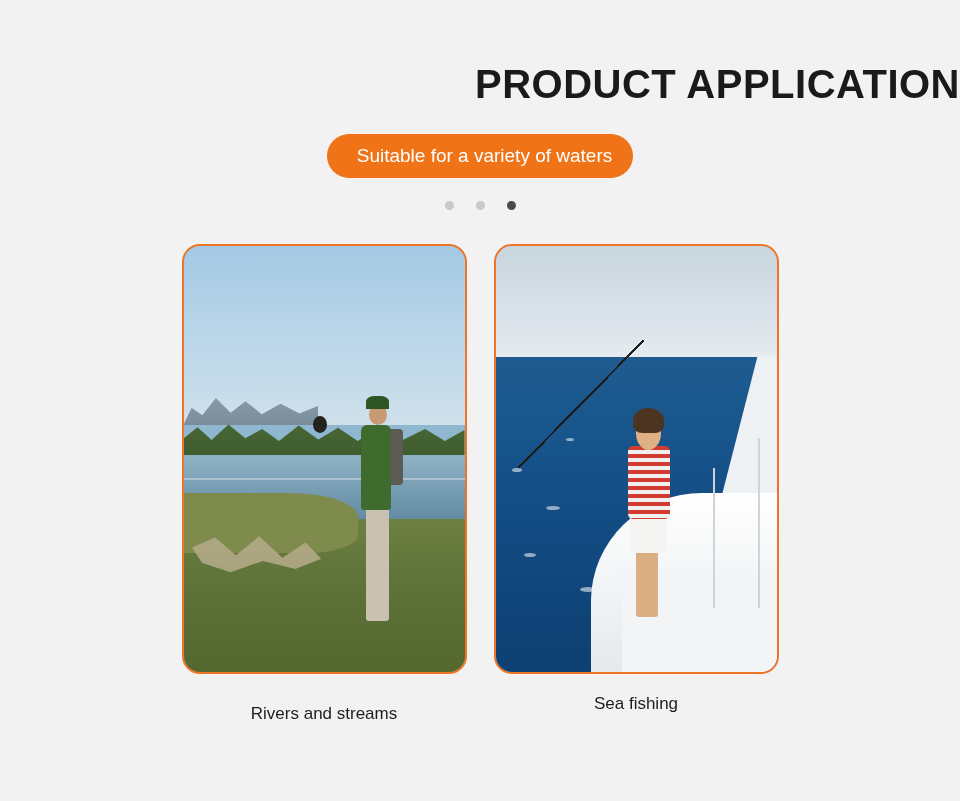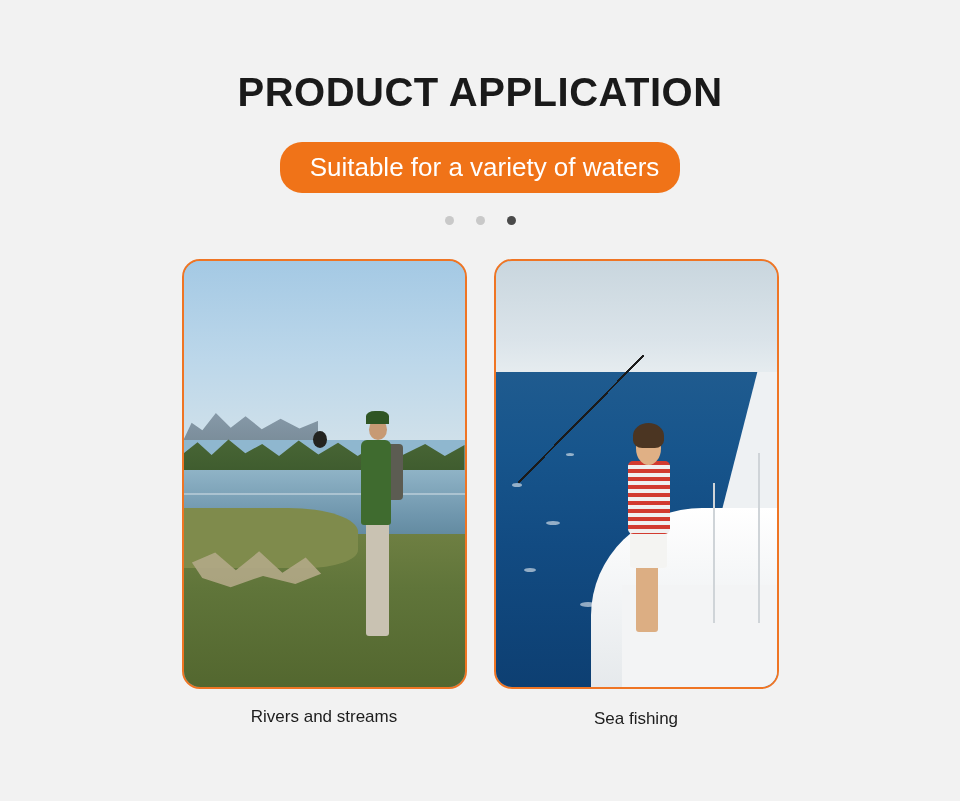--- a/index.html
+++ b/index.html
@@ -13,38 +13,38 @@
     font-family: "Liberation Sans", sans-serif;
     overflow: hidden;
   }
   .page {
     position: relative;
     width: 960px;
     height: 801px;
     background: #f2f2f2;
   }
   .title {
-    text-align: center;
+    text-align: right;
     font-size: 40px;
     font-weight: bold;
     letter-spacing: 0.5px;
     color: #1a1a1a;
     padding-top: 60px;
-    margin: 8px;
+    margin: 0;
     line-height: 1.2;
   }
   .badge-wrap {
     display: flex;
     justify-content: center;
     margin-top: 26px;
   }
   .badge {
     background: #f07318;
     color: #ffffff;
-    font-size: 26px;
+    font-size: 19px;
     border-radius: 22px;
     padding: 12px 21px 13px 30px;
     line-height: 1;
     white-space: nowrap;
   }
   .dots {
     display: flex;
     justify-content: center;
     gap: 22px;
     margin-top: 23px;
@@ -74,21 +74,21 @@
     border-radius: 18px;
     overflow: hidden;
     position: relative;
     background: #8fb7cf;
     box-sizing: border-box;
   }
   .caption {
     text-align: center;
     font-size: 17px;
     color: #1d1d1d;
-    margin-top: 18px;
+    margin-top: 30px;
   }
   .card:nth-child(2) .caption { margin-top: 20px; }
   .card:nth-child(3) .caption { margin-top: 16px; font-weight: bold; }
 
   
   .s1 { position:absolute; inset:0; }
   .s1 .sky {
     position:absolute; left:0; right:0; top:0; height:42%;
     background: linear-gradient(#a4c9e4 0%, #bcd7ea 55%, #cfe0ea 100%);
   }

